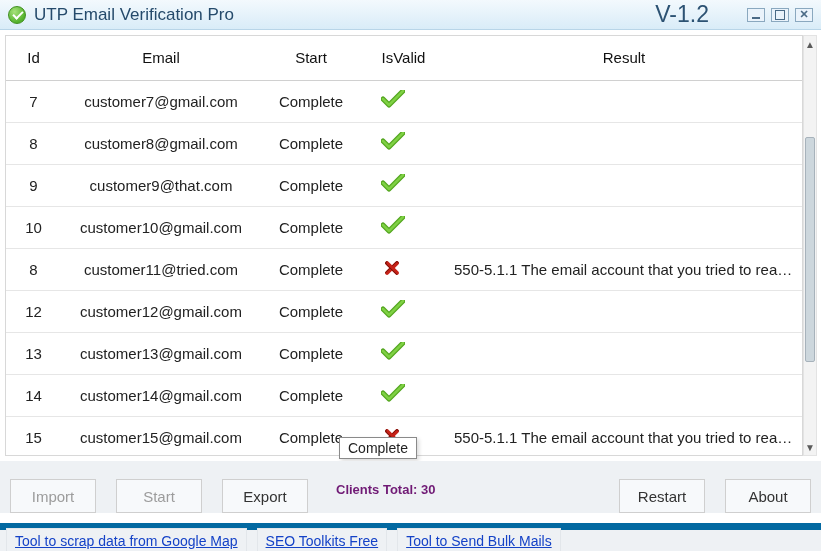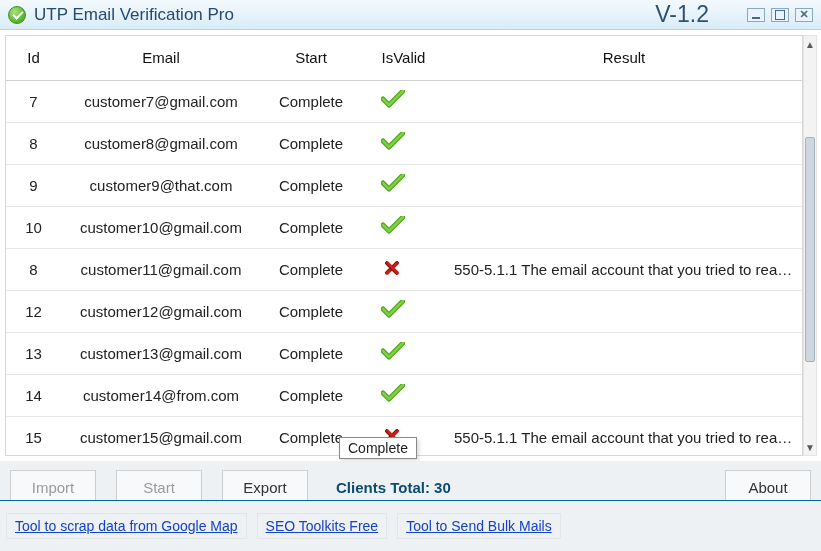--- a/index.html
+++ b/index.html
@@ -65,35 +65,35 @@
   
   .tooltip {
     position:absolute; left:339px; bottom:92px;
     background:#fff; border:1px solid #8a8a8a; padding:2px 8px; font-size:14px;
     box-shadow:2px 2px 4px rgba(0,0,0,.15);
   }
 
   
   .toolbar {
     position:absolute; left:0; right:0; bottom:38px; height:52px;
-    background:#eef1f4; display:flex; align-items:center; padding:0 10px; gap:20px;
+    background:#eef1f4; display:flex; align-items:flex-end; padding:0 10px; gap:20px;
   }
   .btn {
     min-width:86px; height:34px; background:#f7f9fb; border:1px solid #cfcfcf;
     display:flex; align-items:center; justify-content:center; cursor:pointer;
     font-size:15px; color:#333;
   }
   .btn.disabled { color:#9c9c9c; cursor:default; }
-  .clients-total { color:#0c4a6e; font-weight:bold; font-size:15px; margin:16px 8px; flex:1; text-align:left;}
+  .clients-total { color:#701a75; font-weight:bold; font-size:13px; margin:16px 8px; flex:1; text-align:left;}
 
   
   .linkbar {
-    position:absolute; left:0; right:0; bottom:0; height:51px;
+    position:absolute; left:0; right:0; bottom:0; height:28px;
     background:#eef1f4; display:flex; align-items:center; padding:0 6px; gap:10px;
-    border-top:1px solid #0369a1;
+    border-top:7px solid #0369a1;
   }
   .link {
     color:#1442c7; text-decoration:underline; background:#eef1f4;
     border:1px solid #e2e6ea; padding:4px 8px; cursor:pointer; font-size:14px;
   }
 
   
   .watermark {
     position:absolute; top:50%; left:50%; transform:translate(-50%,-55%) rotate(-14deg);
     font-size:90px; font-weight:bold; color:rgba(120,120,120,0.09);
@@ -170,21 +170,21 @@
           <td>customer10@gmail.com</td>
           <td>Complete</td>
           <td class="valid-cell"><span class="check"><svg viewBox="0 0 24 18">
                 <path d="M2 9 L8 15 L22 1" fill="none" stroke="#53a51f" stroke-width="5" stroke-linecap="round" stroke-linejoin="round"></path>
                 <path d="M2 9 L8 15 L22 1" fill="none" stroke="#7ed043" stroke-width="2.5" stroke-linecap="round" stroke-linejoin="round"></path>
               </svg></span></td>
           <td></td>
         </tr>
         <tr>
           <td>8</td>
-          <td>customer11@gmail.com</td>
+          <td>customer11@tried.com</td>
           <td>Complete</td>
           <td class="valid-cell"><span class="cross"></span></td>
           <td>550-5.1.1 The email account that you tried to reac...</td>
         </tr>
         <tr>
           <td>12</td>
           <td>customer12@gmail.com</td>
           <td>Complete</td>
           <td class="valid-cell"><span class="check"><svg viewBox="0 0 24 18">
                 <path d="M2 9 L8 15 L22 1" fill="none" stroke="#53a51f" stroke-width="5" stroke-linecap="round" stroke-linejoin="round"></path>
@@ -197,21 +197,21 @@
           <td>customer13@gmail.com</td>
           <td>Complete</td>
           <td class="valid-cell"><span class="check"><svg viewBox="0 0 24 18">
                 <path d="M2 9 L8 15 L22 1" fill="none" stroke="#53a51f" stroke-width="5" stroke-linecap="round" stroke-linejoin="round"></path>
                 <path d="M2 9 L8 15 L22 1" fill="none" stroke="#7ed043" stroke-width="2.5" stroke-linecap="round" stroke-linejoin="round"></path>
               </svg></span></td>
           <td></td>
         </tr>
         <tr>
           <td>14</td>
-          <td>customer14@from.com</td>
+          <td>customer14@gmail.com</td>
           <td>Complete</td>
           <td class="valid-cell"><span class="check"><svg viewBox="0 0 24 18">
                 <path d="M2 9 L8 15 L22 1" fill="none" stroke="#53a51f" stroke-width="5" stroke-linecap="round" stroke-linejoin="round"></path>
                 <path d="M2 9 L8 15 L22 1" fill="none" stroke="#7ed043" stroke-width="2.5" stroke-linecap="round" stroke-linejoin="round"></path>
               </svg></span></td>
           <td></td>
         </tr>
         <tr>
           <td>15</td>
           <td>customer15@gmail.com</td>
@@ -231,20 +231,21 @@
   <div class="downbtn" style="position:absolute;bottom:0;left:0;right:0;">▼</div>
 </div>
 
 <div class="tooltip">Complete</div>
 
 <div class="toolbar">
   <div class="btn disabled">Import</div>
   <div class="btn disabled">Start</div>
   <div class="btn">Export</div>
   <div class="clients-total">Clients Total: 30</div>
+  <div class="btn">Restart</div>
   <div class="btn">About</div>
 </div>
 
 <div class="linkbar">
   <a class="link">Tool to scrap data from Google Map</a>
   <a class="link">SEO Toolkits Free</a>
   <a class="link">Tool to Send Bulk Mails</a>
 </div>
 
 </body></html>

